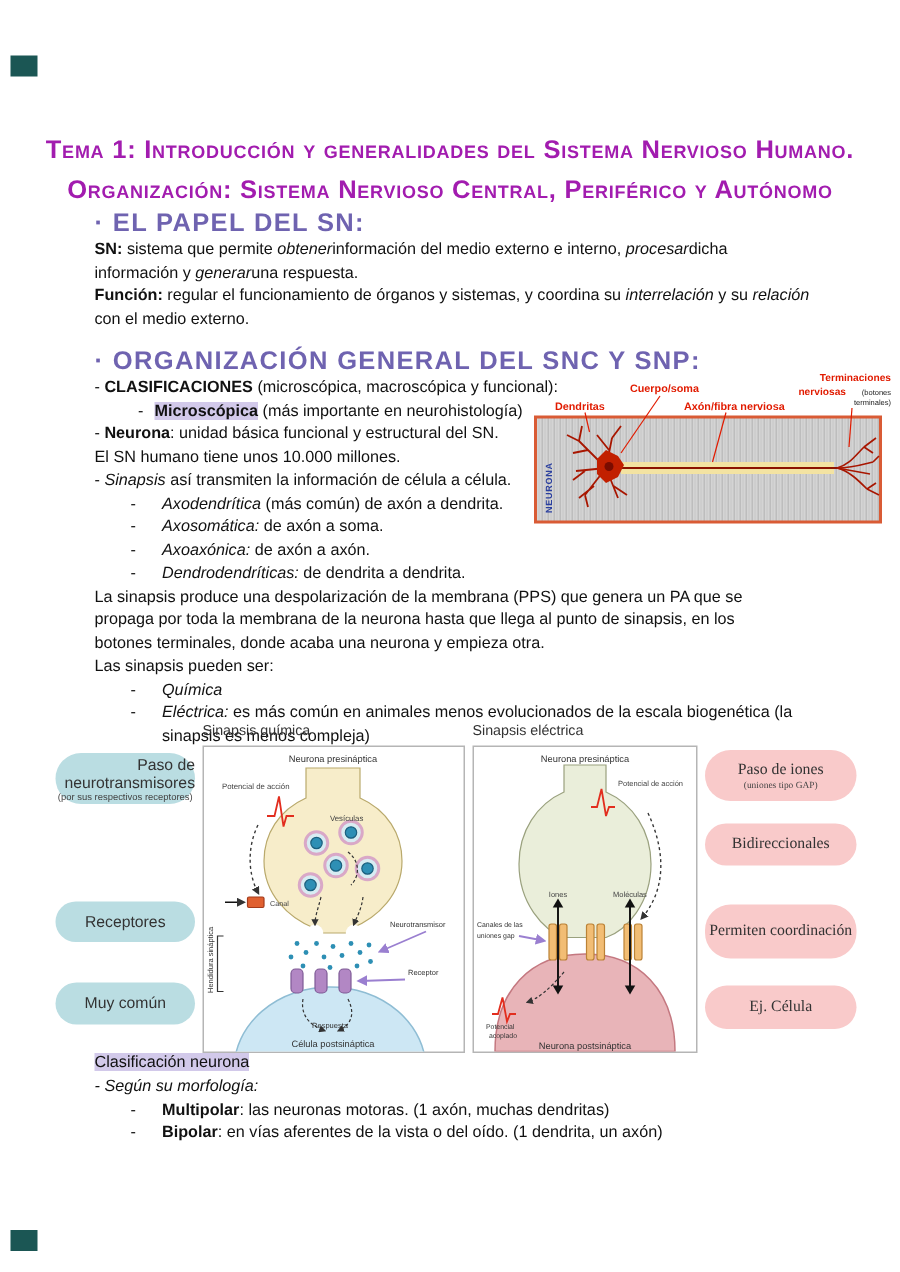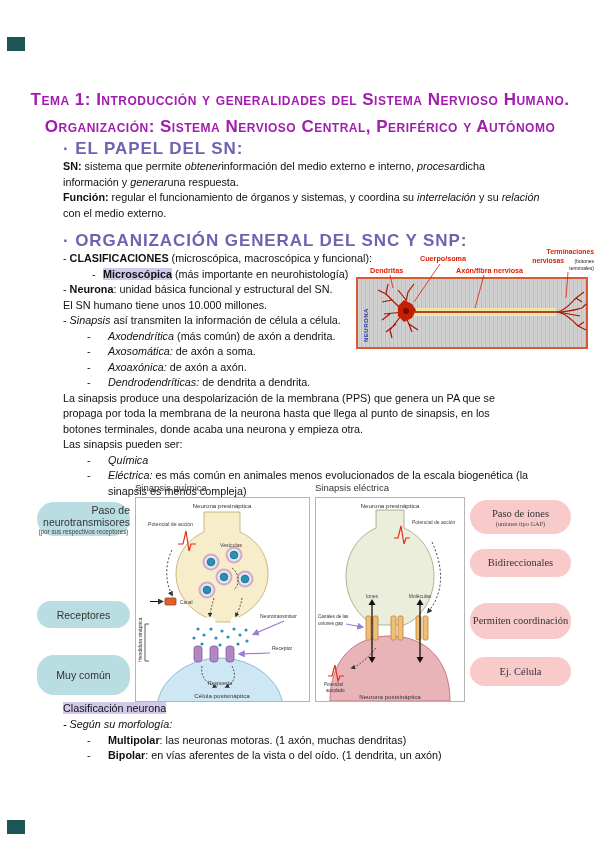--- a/index.html
+++ b/index.html
@@ -35,21 +35,21 @@
   .syn-title.chem{left:135px;top:2px;width:173px;}
   .syn-title.elec{left:315px;top:2px;width:148px;}
   .diag{position:absolute;top:17px;background:#fff;border:1px solid #b5b5b5;}
   .diag.chem{left:135px;width:173px;height:203px;}
   .diag.elec{left:315px;width:148px;height:203px;}
   .ibox{position:absolute;display:flex;flex-direction:column;justify-content:center;align-items:center;
         text-align:right;font-size:10.5px;line-height:12px;color:#333;border-radius:17px;}
   .ibox .sub-s{font-size:6.3px;line-height:7px;color:#444;}
   .ibox.teal{background:#badde2;left:37px;width:93px;}
   .ibox.pink{background:#f9caca;left:470px;width:101px;font-family:Liberation Serif, serif;}
-  .tb1{top:22px;height:34px;} .tb2{top:65px;height:28px;} .tb3{top:121px;height:27px;} .tb4{top:175px;height:40px;}
+  .tb1{top:22px;height:34px;} .tb2{top:65px;height:28px;} .tb3{top:121px;height:27px;} .tb4{top:175px;height:28px;}
   .pb1{top:20px;height:34px;} .pb2{top:69px;height:28px;} .pb3{top:123px;height:36px;} .pb4{top:177px;height:29px;}
 
   .bottom-block{position:absolute;left:63px;top:701px;width:490px;font-size:10.8px;line-height:15.8px;}
 
   svg text{font-family:"Liberation Sans",sans-serif;}
 </style>
 </head>
 <body>
 
 <div class="page">

